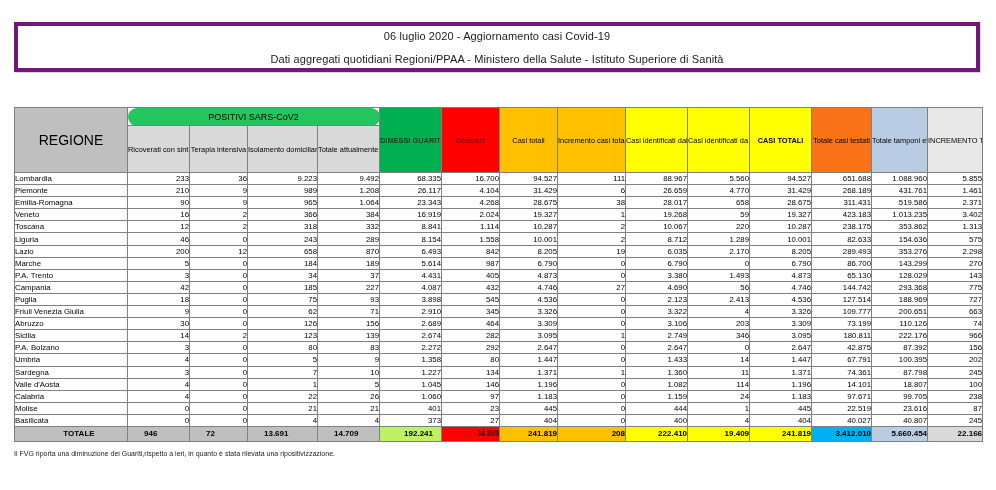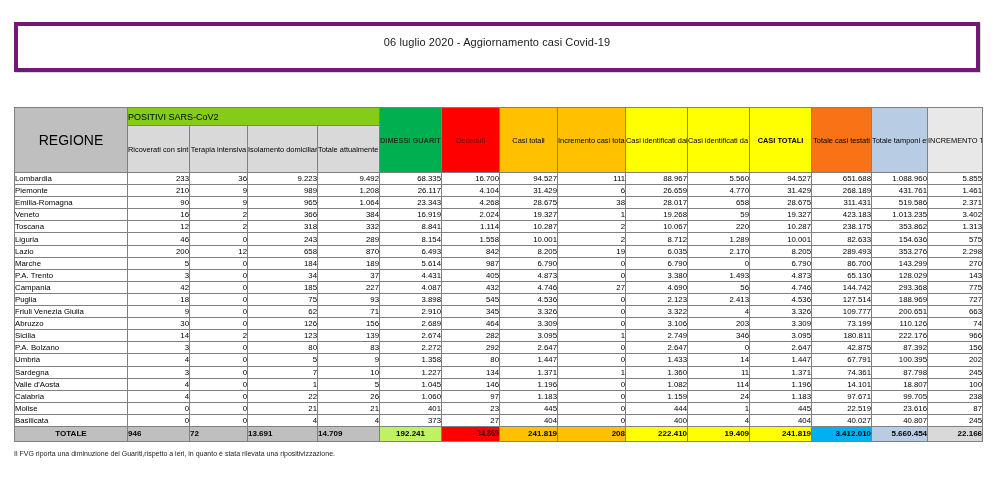--- a/index.html
+++ b/index.html
@@ -63,26 +63,27 @@
     padding: 0;
     margin: 0;
     font-weight: normal;
     vertical-align: middle;
     overflow: hidden;
     white-space: nowrap;
   }
 
   
   .hgroup {
-    background: #84cc16;
-    text-align: left;
+    background: #22c55e;
+    text-align: center;
     font-weight: bold;
     font-size: 9px;
     height: 17px;
     color: #000;
+    border-radius: 9px;
   }
   .hregione {
     background: #bfbfbf;
     text-align: center;
     font-weight: bold;
     font-size: 14px;
     color: #000;
   }
   .hsub {
     text-align: center;
@@ -116,20 +117,21 @@
     padding-right: 3px;
     background: #ffffff;
     font-size: 7.8px;
   }
 
   
   tr.totalrow td {
     font-weight: bold;
     height: 14px;
     font-size: 8px;
+    padding-left: 16px;
   }
   td.t-region { background: #bfbfbf; text-align: center; }
   td.t-grey   { background: #bfbfbf; text-align: left; padding-right: 3px; }
   td.t-green  { background: #bef264; text-align: center; padding-right: 3px; }
   td.t-red    { background: #ff0000; text-align: right; padding-right: 3px; color: #3b0000; font-family: Liberation Serif, serif; }
   td.t-orange { background: #ffc000; text-align: right; padding-right: 3px; }
   td.t-yellow { background: #ffff00; text-align: right; padding-right: 3px; }
   td.t-cyan   { background: #00b0f0; text-align: right; padding-right: 3px; }
   td.t-lblue  { background: #b8cce4; text-align: right; padding-right: 3px; }
   td.t-lgrey  { background: #d9d9d9; text-align: right; padding-right: 3px; }
@@ -151,20 +153,21 @@
     font-size: 8px;
     margin-bottom: 10px;
   }
   .notes-body { font-size: 7px; }
 </style>
 </head>
 <body>
 
 <div class="title-box">
   <div class="title-line1">06 luglio 2020 - Aggiornamento casi Covid-19</div>
+  <div class="title-line2">Dati aggregati quotidiani Regioni/PPAA - Ministero della Salute - Istituto Superiore di Sanità</div>
 </div>
 
 <div class="table-wrap">
   <table class="covid">
     <colgroup>
       <col style="width:113px">
       <col style="width:62px">
         <col style="width:58px">
         <col style="width:70px">
         <col style="width:62px">

